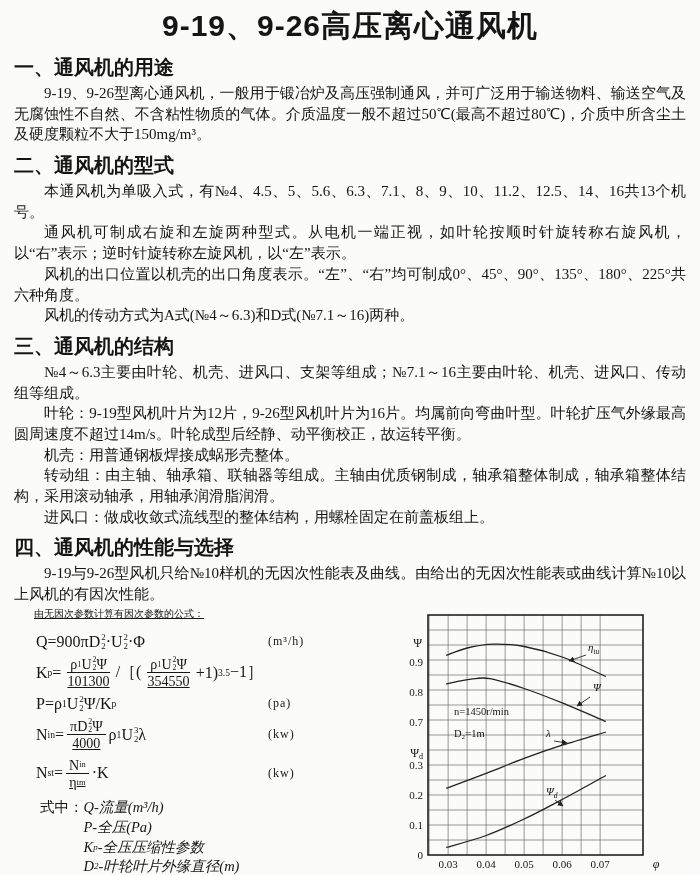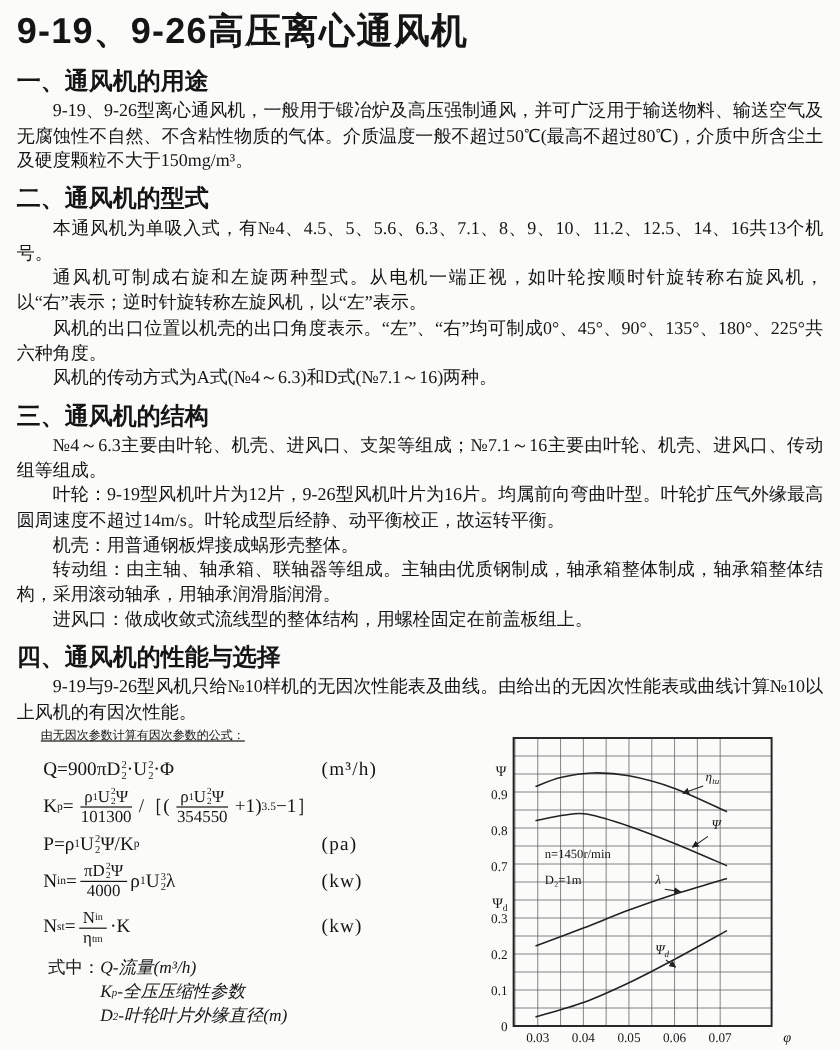--- a/index.html
+++ b/index.html
@@ -1,34 +1,34 @@
 <!DOCTYPE html>
 <html><head>
 <meta charset="utf-8">
 <style>
   html,body{margin:0;padding:0;width:700px;height:875px;overflow:hidden;background:#fbfbfa;color:#151515;}
   body{font-family:"Liberation Serif", serif;}
   .page{padding:4px 14px 0 14px;}
-  h1.title{font-family:"Liberation Sans", sans-serif;font-weight:bold;font-size:30px;text-align:left;margin:2px 0 6px 0;letter-spacing:1px;}
+  h1.title{font-family:"Liberation Sans", sans-serif;font-weight:bold;font-size:30px;text-align:center;margin:2px 0 6px 0;letter-spacing:1px;}
   h2.sec{font-family:Liberation Sans, sans-serif;font-weight:bold;font-size:20px;margin:7px 0 2px 0;}
   p.body{font-size:15px;line-height:1.38;margin:0;text-align:justify;text-indent:2em;}
   .bottom{display:flex;gap:4px;margin-top:2px;}
   .leftcol{flex:1 1 auto;min-width:0;}
   .rightcol{flex:0 0 296px;}
   p.lead{font-size:10px;line-height:1.4;margin:0 0 12px 0;text-indent:2em;text-decoration:underline;}
   .formulas{margin-left:22px;}
   .formula{display:flex;align-items:center;font-size:16px;margin:5px 0;white-space:nowrap;}
   .expr{display:inline-flex;align-items:center;flex:0 0 232px;}
-  .unit{font-size:16px;letter-spacing:1px;}
+  .unit{font-size:12px;letter-spacing:1px;}
   .tok{display:inline-flex;align-items:center;}
   .tok sup,.tok sub{font-size:0.6em;line-height:1;}
   .ss{display:inline-flex;flex-direction:column;font-size:0.55em;line-height:1.05;vertical-align:middle;margin-left:1px;}
   .frac{display:inline-flex;flex-direction:column;align-items:center;font-size:0.88em;line-height:1.15;margin:0 3px;vertical-align:middle;}
   .frac .num{border-bottom:1px solid #151515;padding:0 3px;display:inline-flex;align-items:center;}
-  .frac .den{padding:0 3px;display:inline-flex;align-items:center;}
+  .frac .den{padding:0 3px;display:inline-flex;align-items:center;text-decoration:underline;}
   .legend{display:flex;margin:8px 0 0 26px;font-size:14.5px;line-height:1.3;}
   .legend .lab{flex:0 0 auto;}
   .leg-item{margin:0 18px 1px 0;font-style:italic;}
   .leg-item .sym sub{font-size:0.62em;}
   svg text{font-family:"Liberation Serif", serif;fill:#151515;}
 </style>
 </head>
 <body>
 
 <div class="page">
@@ -160,20 +160,21 @@
               </span>
               <span class="tok">·K</span>
             </span>
             <span class="unit">(kw)</span>
           </div>
         </div>
       <div class="legend">
         <span class="lab">式中：</span>
         <div id="legend-items">
             <div class="leg-item"><span class="sym"><span class="tok">Q</span></span><span>-流量(m³/h)</span></div>
+            <div class="leg-item"><span class="sym"><span class="tok">P</span></span><span>-全压(Pa)</span></div>
             <div class="leg-item"><span class="sym"><span class="tok">K<sub>p</sub></span></span><span>-全压压缩性参数</span></div>
             <div class="leg-item"><span class="sym"><span class="tok">D<sub>2</sub></span></span><span>-叶轮叶片外缘直径(m)</span></div>
           </div>
       </div>
     </div>
     <div class="rightcol">
       <div id="chart"><svg width="296" height="276" viewBox="0 0 296 276">
             <defs>
               <marker id="arr" viewBox="0 0 10 10" refX="9" refY="5" markerWidth="6.5" markerHeight="6.5" orient="auto">
                 <path d="M0 0L10 5L0 10z" fill="#222"></path>

